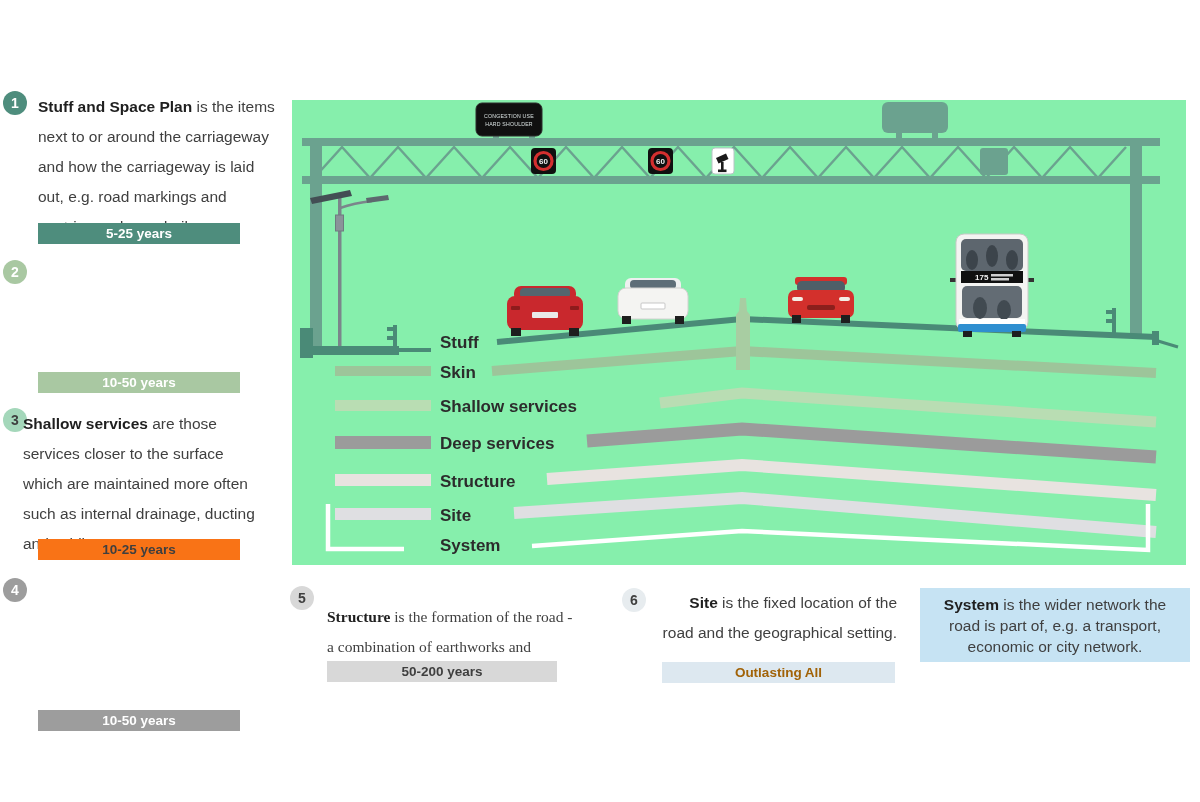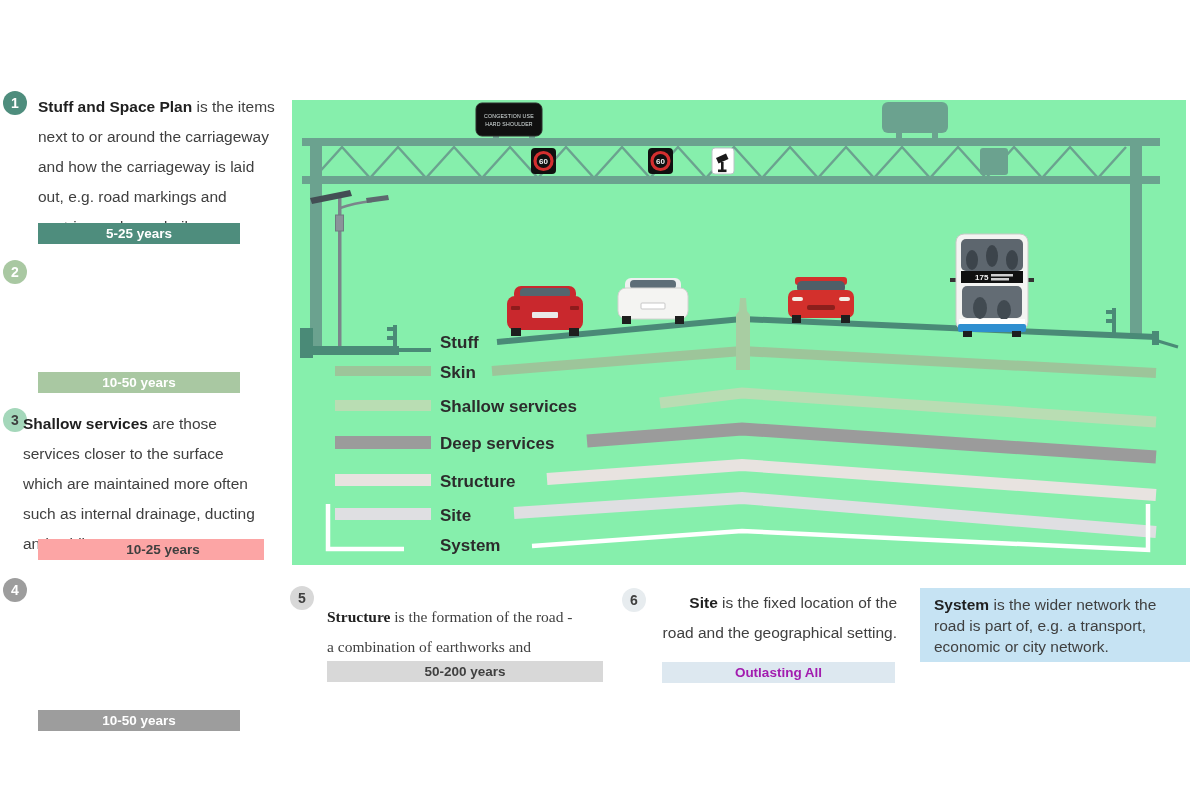--- a/index.html
+++ b/index.html
@@ -14,27 +14,27 @@
   .n3{background:#a4d7ba;color:#3f3f3f;}
   .n4{background:#9d9d9d;color:#fff;}
   .n5{background:#d8d8d8;color:#3f3f3f;}
   .n6{background:#e7ecef;color:#3f3f3f;}
   .txt{position:absolute;font-size:15.5px;line-height:30px;color:#3f3f3f;}
   .txt b{color:#1f1f1f;}
   .bar{position:absolute;left:35px;bottom:0;width:202px;height:21px;line-height:21px;
        text-align:center;font-size:13.5px;font-weight:bold;}
   .b1{background:#4e8d7d;color:#fff;}
   .b2{background:#a9c8a2;color:#fff;}
-  .b3{background:#fca5a5;color:#3f3f3f;padding-left:24px;}
+  .b3{background:#f97316;color:#3f3f3f;}
   .b4{background:#9d9d9d;color:#fff;}
   .b5{background:#d8d8d8;color:#3f3f3f;}
-  .b6{background:#dde8f0;color:#a21caf;}
+  .b6{background:#dde8f0;color:#a16207;}
   #panel{position:absolute;left:292px;top:100px;width:894px;height:465px;background:#86efac;}
   #system-box{position:absolute;left:920px;top:588px;width:270px;height:74px;background:#c6e3f3;
-              display:flex;align-items:center;justify-content:center;
+              display:flex;align-items:center;justify-content:center;text-align:center;
               font-size:15.5px;line-height:21px;color:#3f3f3f;padding:0 14px;box-sizing:border-box;}
   #system-box b{color:#1f1f1f;}
   svg text.layer-label{font-family:"Liberation Sans",sans-serif;font-size:17px;font-weight:bold;fill:#2c2c2c;}
   svg text.sign-txt{font-family:"Liberation Sans",sans-serif;}
 </style>
 </head>
 <body>
 
 <div id="canvas">
 
@@ -62,21 +62,21 @@
   <div class="item" style="left:3px;top:578px;width:275px;height:153px;">
     <span class="num n4">4</span>
     <div class="bar b4">10-50 years</div>
   </div>
 
   <div class="item" style="left:290px;top:586px;width:320px;height:96px;">
     <span class="num n5">5</span>
     <div class="txt" style="left:37px;top:16px;width:250px;font-family:Liberation Serif, serif;">
       <b>Structure</b><span> is the formation of the road - a combination of earthworks and structures.</span>
     </div>
-    <div class="bar b5" style="left:37px;width:276px;">50-200 years</div>
+    <div class="bar b5" style="left:37px;width:230px;">50-200 years</div>
   </div>
 
   <div class="item" style="left:622px;top:588px;width:280px;height:95px;">
     <span class="num n6">6</span>
     <div class="txt" style="left:40px;top:0px;width:235px;text-align:right;">
       <b>Site</b><span> is the fixed location of the road and the geographical setting.</span>
     </div>
     <div class="bar b6" style="left:40px;width:233px;">Outlasting All</div>
   </div>
 

